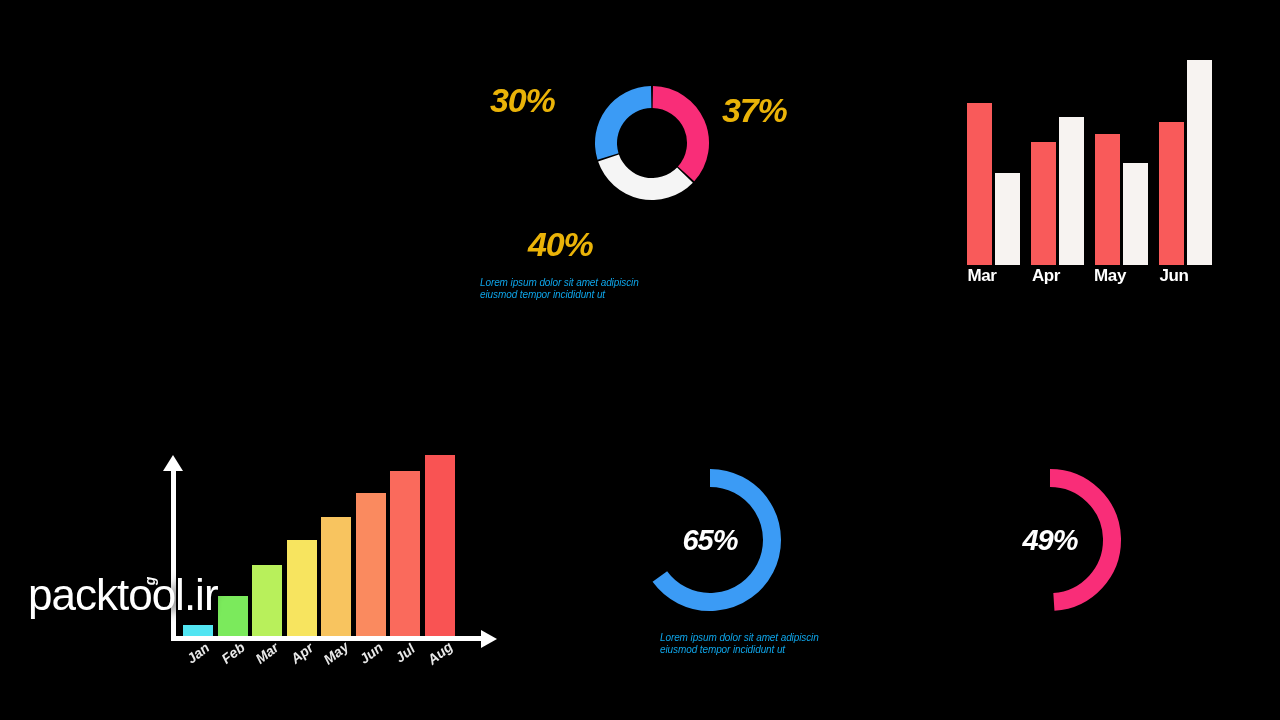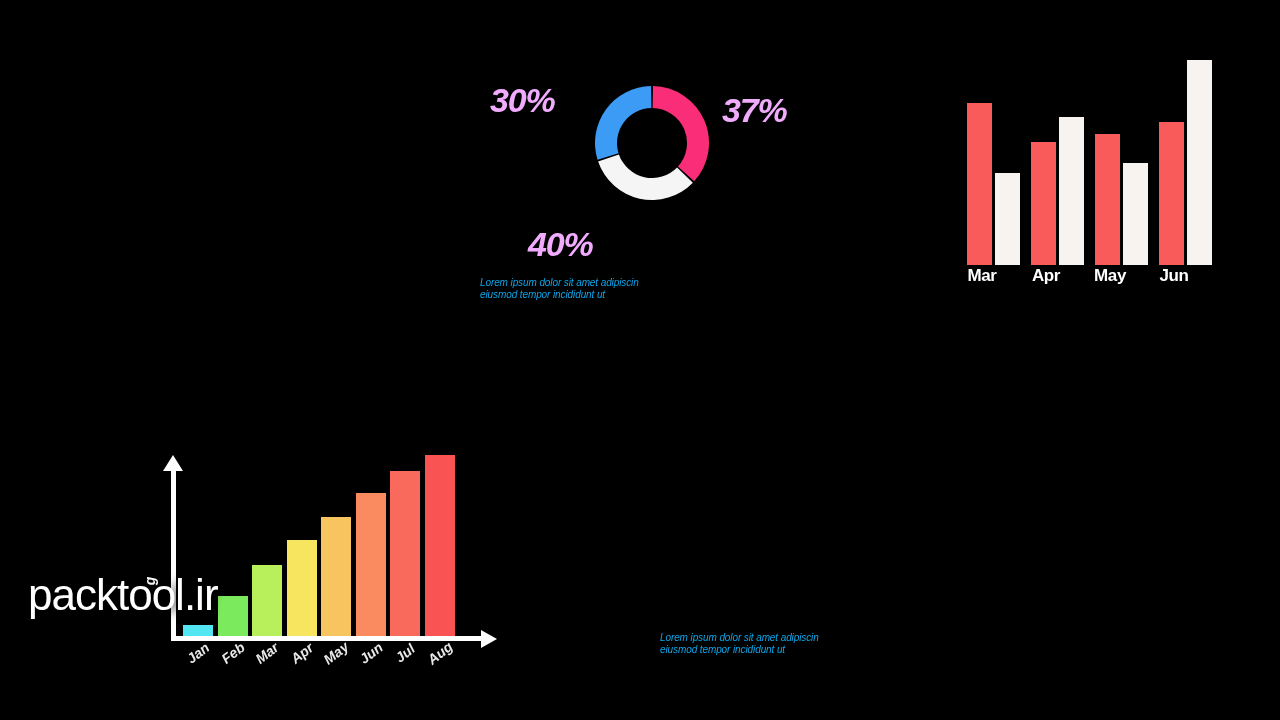--- a/index.html
+++ b/index.html
@@ -49,21 +49,21 @@
     font-size: 12.5px;
     font-weight: bold;
     letter-spacing: -0.3px;
   }
 
   
   #chart-donut { left: 480px; top: 55px; width: 330px; height: 265px; }
   #chart-donut svg { position: absolute; left: 112px; top: 28px; }
   .pct {
     position: absolute;
-    color: #f0abfc;
+    color: #eab308;
     font-size: 34px;
     font-weight: bold;
     letter-spacing: -1.2px;
     font-style: italic;
     text-shadow: 0 1px 2px rgba(0,0,0,.9);
   }
   #pct-a { left: 10px;  top: 26px; }
   #pct-b { left: 242px; top: 36px; }
   #pct-c { left: 48px;  top: 170px; }
   .caption {
@@ -223,19 +223,35 @@
         <div class="xtick" style="left: 64px;">Mar</div>
         <div class="xtick" style="left: 98.5px;">Apr</div>
         <div class="xtick" style="left: 133px;">May</div>
         <div class="xtick" style="left: 167.5px;">Jun</div>
         <div class="xtick" style="left: 202px;">Jul</div>
         <div class="xtick" style="left: 236.5px;">Aug</div>
       </div>
   </div>
 
   <div class="panel" id="chart-rings">
+    <div class="ring" id="ring-0">
+      <svg width="160" height="160" viewBox="0 0 160 160">
+        <g transform="translate(80,80)">
+            <path d="M 3.796405077356795e-15 -62 A 62 62 0 1 1 -50.15905365124674 36.44268564213334" fill="none" stroke="#3B9BF5" stroke-width="18" stroke-linecap="butt"></path>
+          </g>
+      </svg>
+      <div class="ring-label">65%</div>
+    </div>
+    <div class="ring" id="ring-2">
+      <svg width="160" height="160" viewBox="0 0 160 160">
+        <g transform="translate(80,80)">
+            <path d="M 3.796405077356795e-15 -62 A 62 62 0 0 1 3.8930122108174388 61.877657162552836" fill="none" stroke="#F92D78" stroke-width="18" stroke-linecap="butt"></path>
+          </g>
+      </svg>
+      <div class="ring-label">49%</div>
+    </div>
     <div class="caption">Lorem ipsum dolor sit amet adipiscin
 eiusmod tempor incididunt ut</div>
   </div>
 
   <div id="watermark">packtool.ir</div>
 
 </div>
 
 </body></html>

